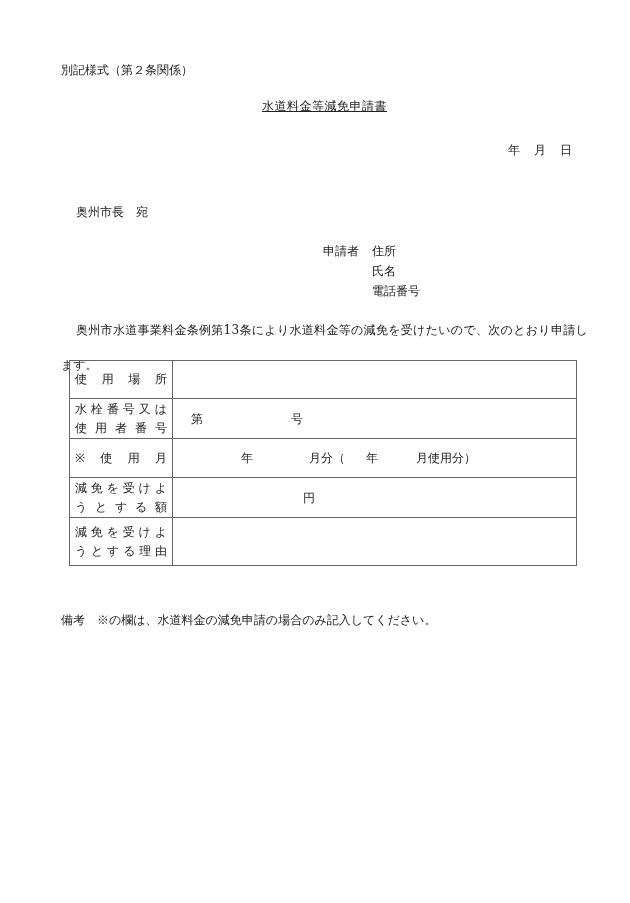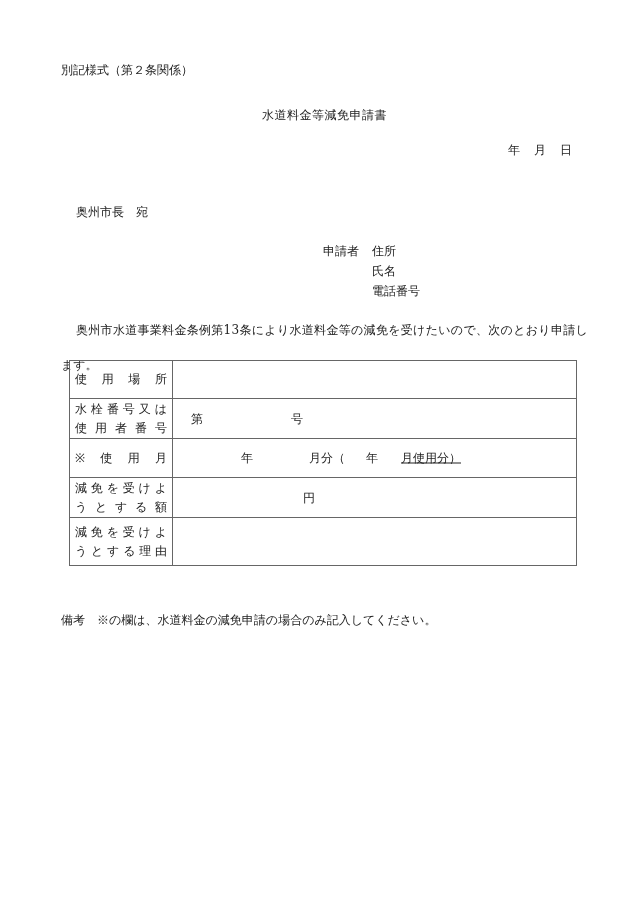--- a/index.html
+++ b/index.html
@@ -4,21 +4,21 @@
   <style>
     html, body { margin: 0; padding: 0; background: #ffffff; }
     body {
       width: 630px; height: 903px; position: relative; overflow: hidden;
       font-family: "DejaVu Serif", "Liberation Serif", serif;
       color: #222;
       font-size: 12px;
     }
     .abs { position: absolute; white-space: nowrap; line-height: 14px; }
     .form-id { left: 61px; top: 63px; }
-    .doc-title { left: 262px; top: 108px; letter-spacing: 0.5px; }
+    .doc-title { left: 262px; top: 99px; letter-spacing: 0.5px; text-decoration: underline; }
     .date { left: 508px; top: 143px; }
     .date span { margin-right: 14px; }
     .addressee { left: 76px; top: 205px; text-align: center; }
     .applicant-label { left: 323px; top: 244px; text-align: right; }
     .applicant-field { left: 372px; text-align: center; }
     .f1 { top: 244px; } .f2 { top: 264px; } .f3 { top: 284px; }
     .intro1 { left: 76px; top: 323px; letter-spacing: 0.3px; }
     .intro2 { left: 61px; top: 358px; }
 
     table.form {
@@ -107,21 +107,21 @@
             <span>※</span>
             <span>使</span>
             <span>用</span>
             <span>月</span>
           </div>
         </td>
         <td class="value">
           <span class="vtext" style="left: 68px;">年</span>
           <span class="vtext" style="left: 102px; margin-left: 34px;">月分（</span>
           <span class="vtext" style="left: 193px;">年</span>
-          <span class="vtext" style="left: 228px; text-decoration: underline;">月使用分）</span>
+          <span class="vtext" style="left: 243px;">月使用分）</span>
         </td>
       </tr>
       <tr class="r5">
         <td class="label">
           <div class="ln">
             <span>減</span>
             <span>免</span>
             <span>を</span>
             <span>受</span>
             <span>け</span>

